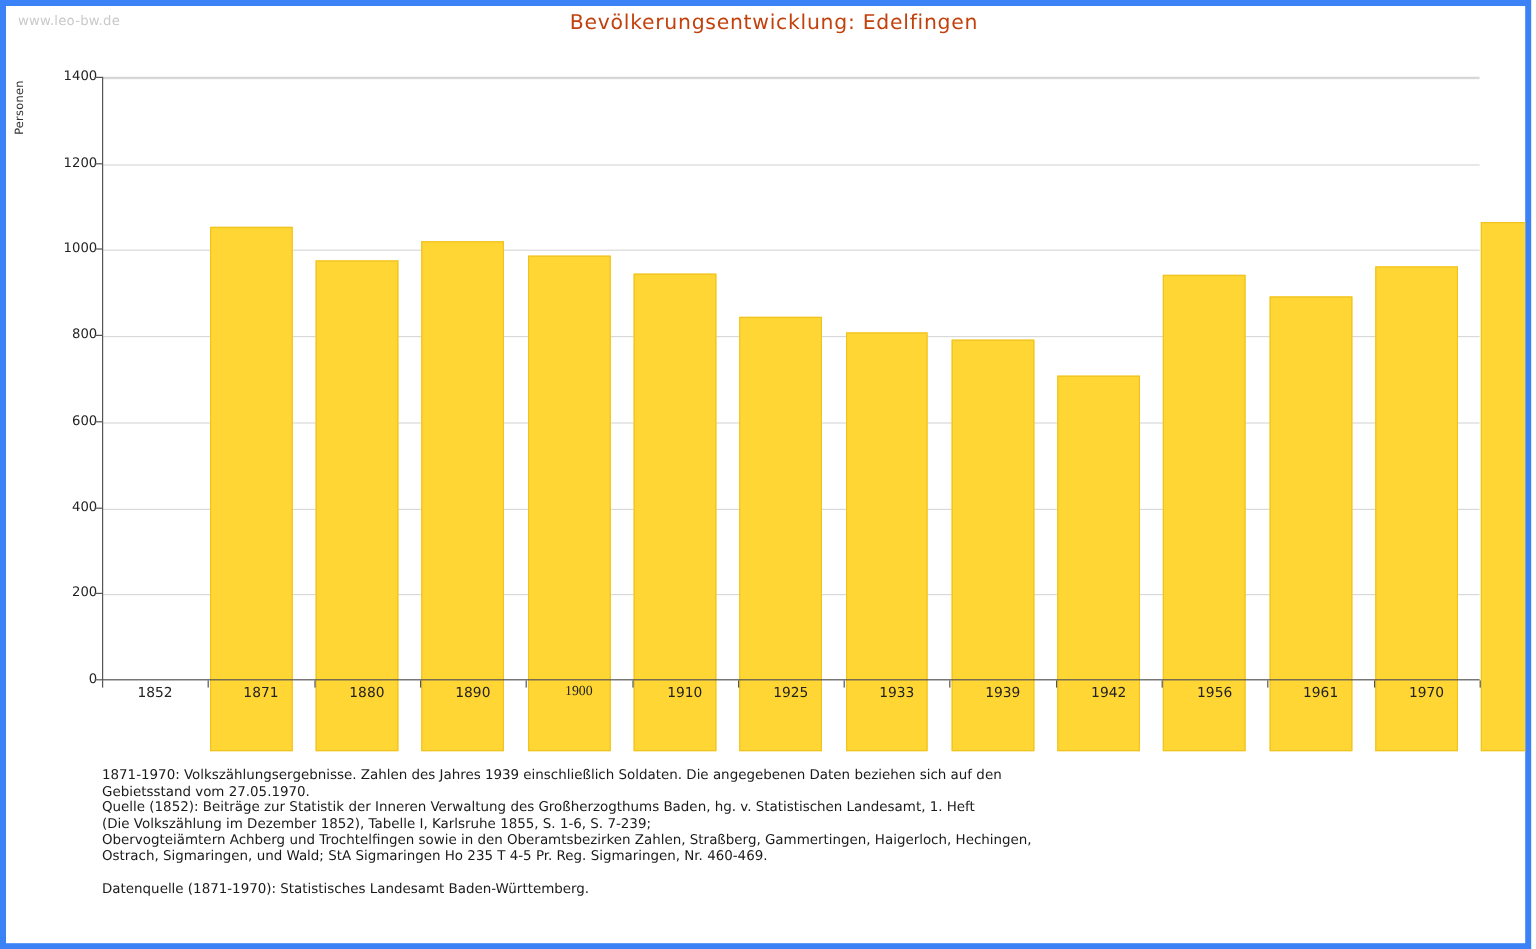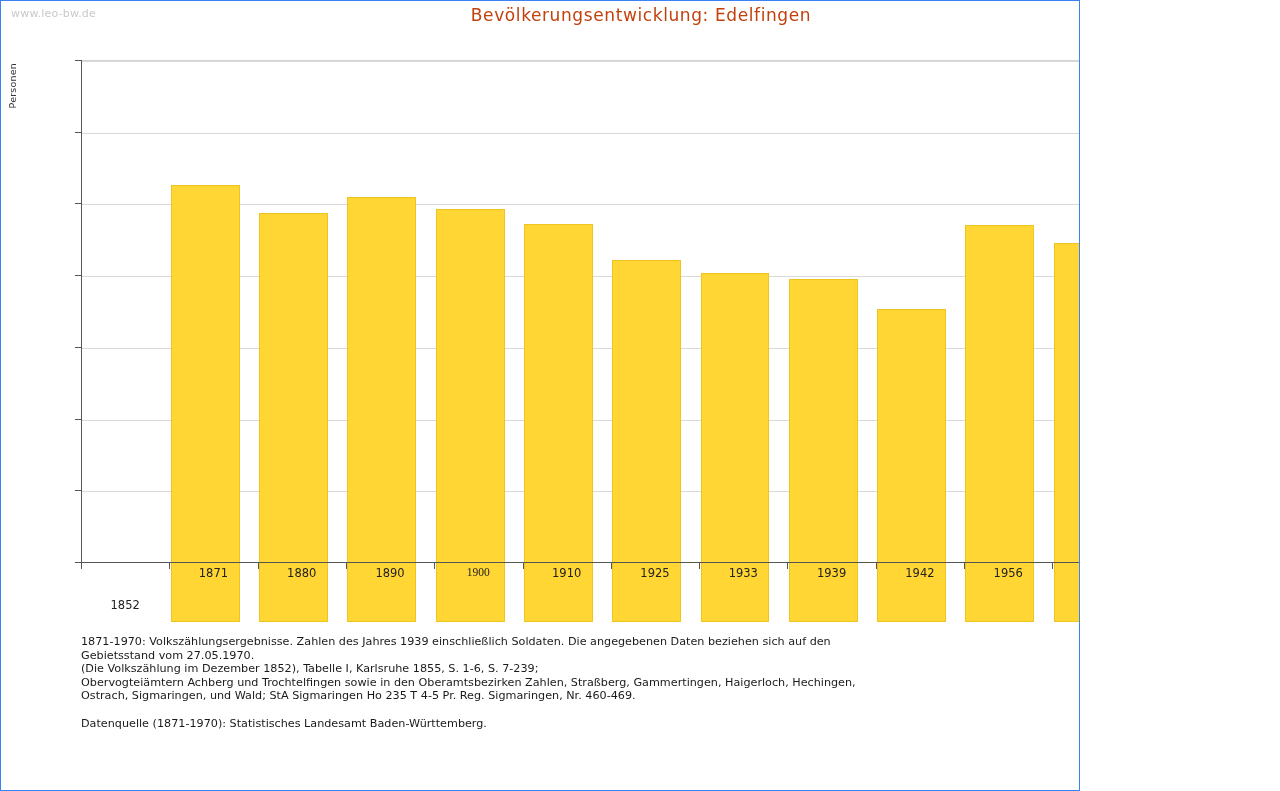--- a/index.html
+++ b/index.html
@@ -5,24 +5,24 @@
   html, body {
     margin: 0;
     padding: 0;
     background: #ffffff;
   }
   body {
     font-family: "DejaVu Sans", "Liberation Sans", sans-serif;
   }
   #page {
     position: relative;
-    width: 1080px;
+    width: 1276px;
     height: 791px;
     background: #ffffff;
-    border: 1px solid #3b82f6;
+    border: 5px solid #3b82f6;
     box-sizing: border-box;
     overflow: hidden;
   }
   .watermark {
     position: absolute;
     left: 10px;
     top: 6px;
     font-size: 11px;
     color: #c9c9c9;
     letter-spacing: 0.2px;
@@ -215,21 +215,21 @@
       <div class="ytick-label" style="top: 267.143px;">800</div>
       <div class="ytick-mark" style="top: 274.143px;"></div>
       <div class="ytick-label" style="top: 195.429px;">1000</div>
       <div class="ytick-mark" style="top: 202.429px;"></div>
       <div class="ytick-label" style="top: 123.714px;">1200</div>
       <div class="ytick-mark" style="top: 130.714px;"></div>
       <div class="ytick-label" style="top: 52px;">1400</div>
       <div class="ytick-mark" style="top: 59px;"></div>
     </div>
   <div id="xticks">
-      <div class="xtick-label" style="left: 80px; width: 88.3077px; margin-top: 32px;">1852</div>
+      <div class="xtick-label" style="left: 80px; width: 88.3077px;">1852</div>
       <div class="xtick-mark" style="left: 80px;"></div>
       <div class="xtick-label" style="left: 168.308px; width: 88.3077px;">1871</div>
       <div class="xtick-mark" style="left: 168.308px;"></div>
       <div class="xtick-label" style="left: 256.615px; width: 88.3077px;">1880</div>
       <div class="xtick-mark" style="left: 256.615px;"></div>
       <div class="xtick-label" style="left: 344.923px; width: 88.3077px;">1890</div>
       <div class="xtick-mark" style="left: 344.923px;"></div>
       <div class="xtick-label" style="left: 433.231px; width: 88.3077px; font-family: Liberation Serif, serif;">1900</div>
       <div class="xtick-mark" style="left: 433.231px;"></div>
       <div class="xtick-label" style="left: 521.538px; width: 88.3077px;">1910</div>
@@ -248,19 +248,20 @@
       <div class="xtick-mark" style="left: 1051.38px;"></div>
       <div class="xtick-label" style="left: 1139.69px; width: 88.3077px;">1970</div>
       <div class="xtick-mark" style="left: 1139.69px;"></div>
       <div class="xtick-mark" style="left: 1228px;"></div>
     </div>
 
 
   <div class="footnotes">
     <p>1871-1970: Volkszählungsergebnisse. Zahlen des Jahres 1939 einschließlich Soldaten. Die angegebenen Daten beziehen sich auf den</p>
     <p>Gebietsstand vom 27.05.1970.</p>
+    <p>Quelle (1852): Beiträge zur Statistik der Inneren Verwaltung des Großherzogthums Baden, hg. v. Statistischen Landesamt, 1. Heft</p>
     <p>(Die Volkszählung im Dezember 1852), Tabelle I, Karlsruhe 1855, S. 1-6, S. 7-239;</p>
     <p>Obervogteiämtern Achberg und Trochtelfingen sowie in den Oberamtsbezirken Zahlen, Straßberg, Gammertingen, Haigerloch, Hechingen,</p>
     <p>Ostrach, Sigmaringen, und Wald; StA Sigmaringen Ho 235 T 4-5 Pr. Reg. Sigmaringen, Nr. 460-469.</p>
     <p class="block-gap">Datenquelle (1871-1970): Statistisches Landesamt Baden-Württemberg.</p>
   </div>
 
 </div>
 
 </body></html>

